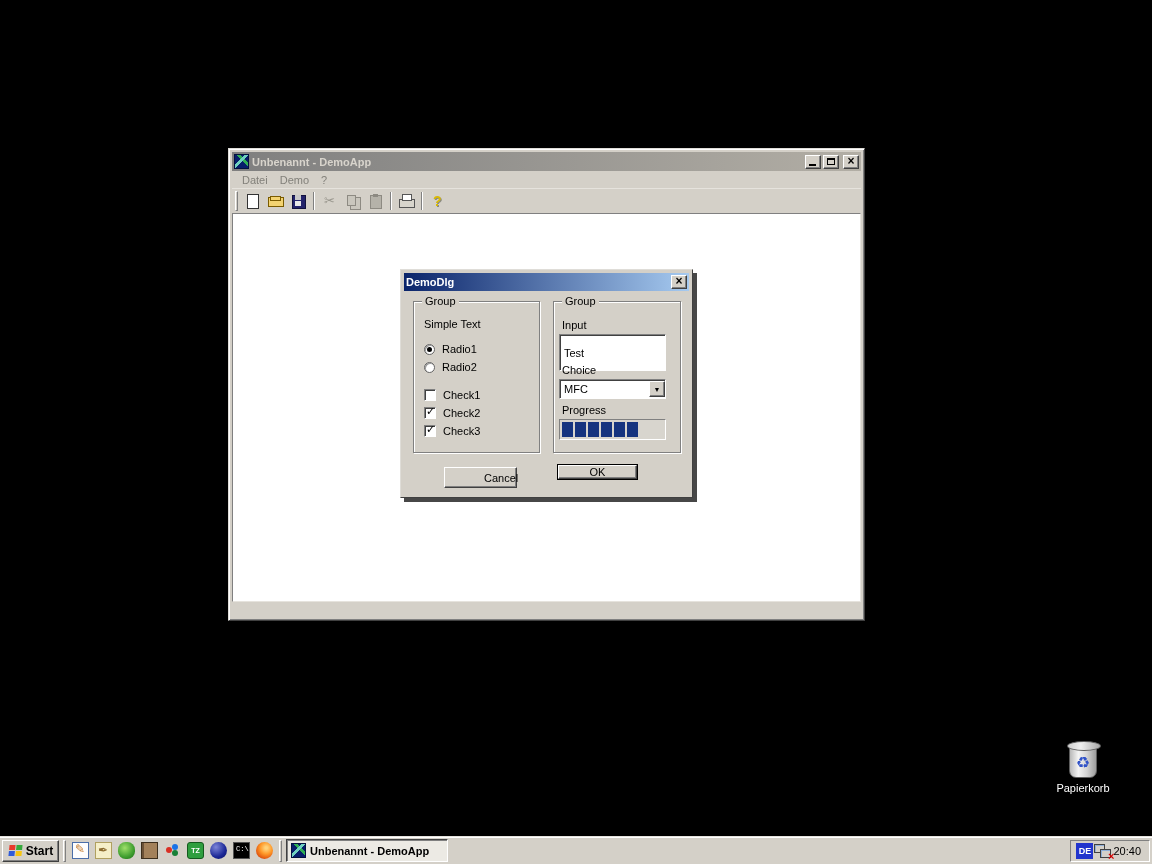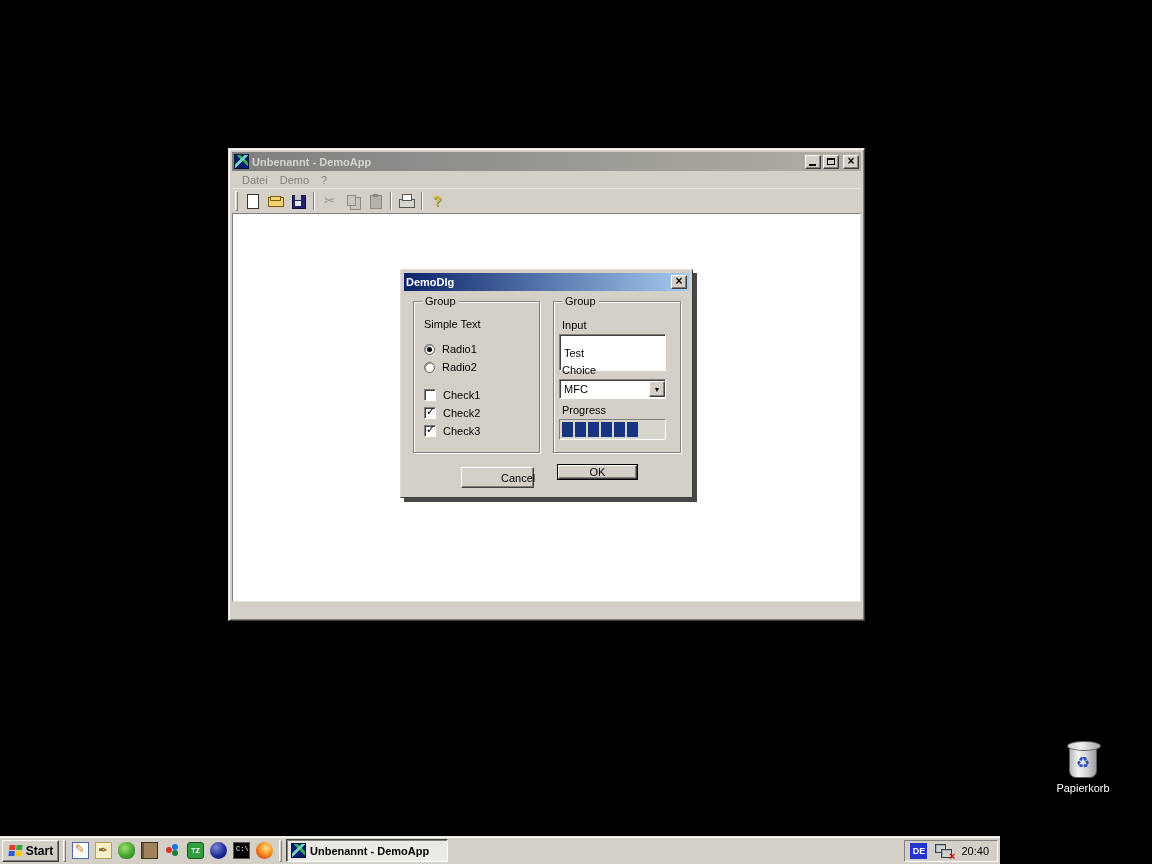--- a/index.html
+++ b/index.html
@@ -95,21 +95,21 @@
   
   .desk-icon{position:absolute;left:1051px;top:744px;width:64px;display:flex;flex-direction:column;align-items:center;gap:4px;}
   .bin-glyph{width:28px;height:34px;position:relative;border:1px solid #5d5d5d;border-radius:4px 4px 7px 7px;
     background:linear-gradient(90deg,#b9b9b9,#f4f4f4 32%,#d3d3d3 65%,#9c9c9c);display:flex;align-items:center;justify-content:center;}
   .bin-glyph::before{content:"";position:absolute;left:-3px;top:-4px;width:32px;height:8px;border:1px solid #5d5d5d;border-radius:50%;
     background:linear-gradient(90deg,#cfcfcf,#efefef 40%,#a8a8a8);}
   .bin-recycle{color:#3052C8;font-size:16px;line-height:1;margin-top:4px;}
   .bin-label{color:#fff;text-align:center;}
 
   
-  .taskbar{position:absolute;left:0;bottom:0;width:1000px;height:28px;background:var(--chrome);border-top:1px solid var(--lt);box-shadow:inset 0 1px 0 var(--hi);display:flex;align-items:center;padding:2px 2px 2px 2px;}
+  .taskbar{position:absolute;left:0;bottom:0;width:1152px;height:28px;background:var(--chrome);border-top:1px solid var(--lt);box-shadow:inset 0 1px 0 var(--hi);display:flex;align-items:center;padding:2px 2px 2px 2px;}
   .start-btn{width:57px;height:22px;display:flex;align-items:center;justify-content:center;gap:3px;font-weight:bold;font-size:12px;font-family:inherit;}
   .winflag{width:15px;height:13px;position:relative;display:inline-block;transform:skewX(-6deg);}
   .winflag i{position:absolute;width:6px;height:5px;}
   .winflag .f1{left:1px;top:1px;background:#E8392C;}
   .winflag .f2{left:8px;top:1px;background:#36A93C;}
   .winflag .f3{left:1px;top:7px;background:#2F5BD8;}
   .winflag .f4{left:8px;top:7px;background:#F5C411;}
   .tb-divider{width:3px;height:22px;margin:0 4px;border:1px solid;border-color:var(--hi) var(--sh) var(--sh) var(--hi);}
   .quicklaunch{display:flex;align-items:center;gap:6px;padding:0 2px;}
   .ql{width:17px;height:17px;position:relative;display:inline-block;}
@@ -123,21 +123,21 @@
     box-shadow:6px -3px 0 #1A73E8,6px 3px 0 #188038;}
   .tz-monitor-icon{background:#2F9E3F;border:1px solid #145a1e;border-radius:3px;}
   .tz-monitor-icon::after{content:"TZ";position:absolute;left:0;right:0;top:4px;text-align:center;font-size:7px;font-weight:bold;color:#fff;}
   .blue-globe-icon{background:radial-gradient(circle at 35% 30%,#7d86d8,#1b2796 60%,#0a1160);border-radius:50%;}
   .command-prompt-icon{background:#000;border:1px solid #555;}
   .command-prompt-icon::after{content:"C:\\";position:absolute;left:2px;top:2px;font-size:7px;color:#fff;font-family:"Liberation Mono",monospace;}
   .firefox-icon{background:radial-gradient(circle at 60% 35%,#ffd27a 8%,#ff9a2a 40%,#e2570f 72%,#7a2a00);border-radius:50%;}
   .task-btn{width:162px;height:23px;display:flex;align-items:center;gap:4px;padding:0 4px;font-weight:bold;font-family:inherit;font-size:11px;
     background:#ECEAE4;border:1px solid;border-color:var(--dk) var(--hi) var(--hi) var(--dk);box-shadow:inset 1px 1px 0 var(--sh);
     white-space:nowrap;overflow:hidden;}
-  .tray{margin-left:auto;height:22px;display:flex;align-items:center;gap:8px;padding:0 8px 0 5px;}
+  .tray{margin-left:auto;height:22px;display:flex;align-items:center;gap:1px;padding:0 8px 0 5px;}
   .lang-indicator{width:17px;height:16px;background:#2134CD;color:#fff;font-weight:bold;font-size:9px;display:flex;align-items:center;justify-content:center;}
   .net-icon{width:18px;height:16px;position:relative;}
   .net-icon::before{content:"";position:absolute;left:0;top:1px;width:9px;height:7px;background:#d4d0c8;border:1px solid #404040;box-shadow:inset 1px 1px 0 #8fb0d8;}
   .net-icon::after{content:"";position:absolute;left:6px;top:6px;width:9px;height:7px;background:#d4d0c8;border:1px solid #404040;box-shadow:inset 1px 1px 0 #8fb0d8;}
   .net-x{position:absolute;right:-2px;bottom:-3px;color:#D40000;font-weight:bold;font-size:11px;z-index:2;}
   .tray-clock{font-size:11px;}
 </style>
 </head>
 <body>
 
@@ -251,21 +251,21 @@
     <div class="progressbar sunken-lite" id="progressbar">
         <span class="progress-seg"></span>
         <span class="progress-seg"></span>
         <span class="progress-seg"></span>
         <span class="progress-seg"></span>
         <span class="progress-seg"></span>
         <span class="progress-seg"></span>
       </div>
   </div>
 
-  <button class="dlg-btn btn3d" style="left:60px;top:197px;padding-left:39px;">Cancel</button>
+  <button class="dlg-btn btn3d" style="left:43px;top:197px;padding-left:39px;">Cancel</button>
   <button class="dlg-btn btn3d default" style="left:157px;top:195px;">OK</button>
 </div>
 
 <div class="desk-icon">
   <span class="bin-glyph">
     <span class="bin-recycle">♻</span>
   </span>
   <span class="bin-label">Papierkorb</span>
 </div>
 

